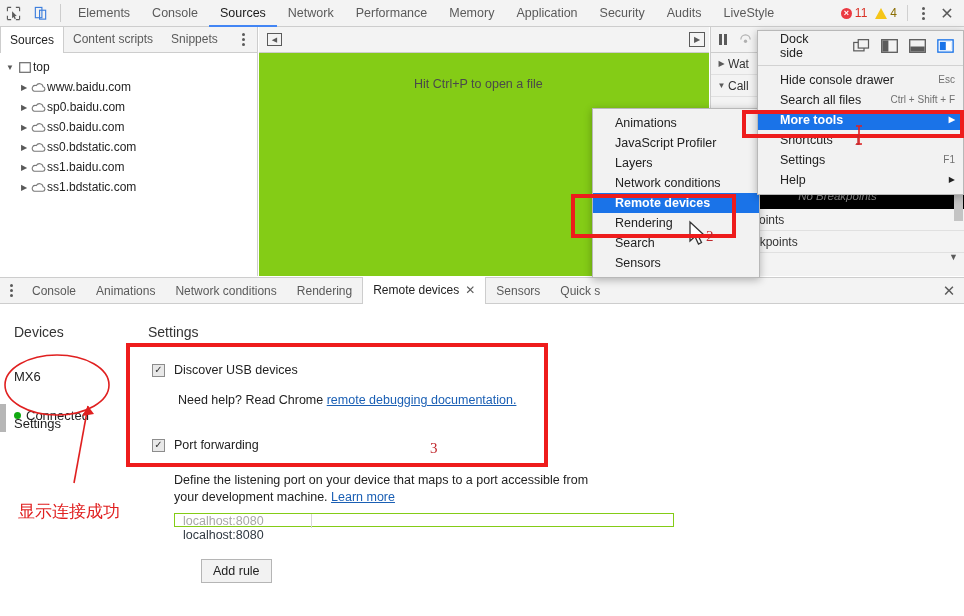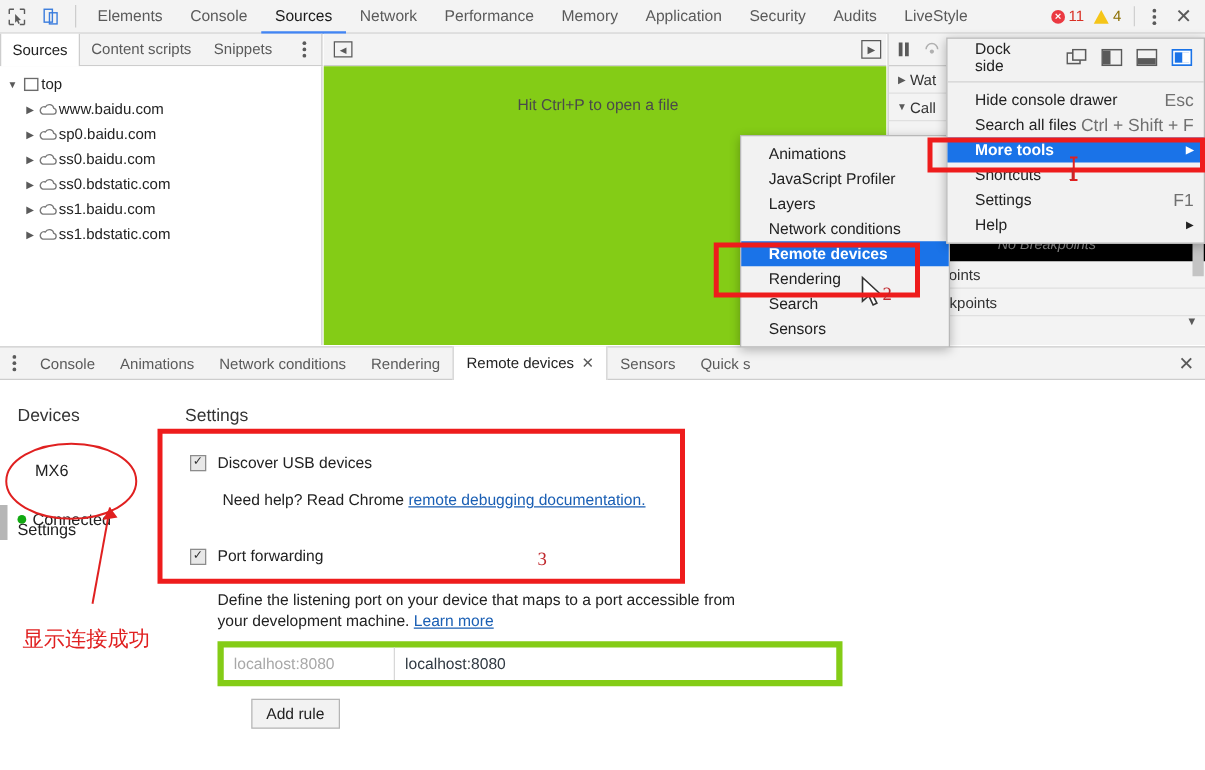--- a/index.html
+++ b/index.html
@@ -145,39 +145,39 @@
   .chk {
     width: 13px; height: 13px; border: 1px solid #8c8c8c; background: #e8e8e8;
     display: flex; align-items: center; justify-content: center;
     font-size: 10px; color: #333; line-height: 1; flex: none;
   }
   .help-line { font-size: 12.5px; color: #222; }
   .link { color: #1a5fb4; text-decoration: underline; }
   .desc { font-size: 12.5px; color: #222; line-height: 17px; }
 
   .rule-table {
-    border: 5px solid #84cc16; display: flex; height: 36px; background: #fff;
+    border: 1px solid #84cc16; display: flex; height: 14px; background: #fff; flex-direction: column;
   }
   .rule-cell { display: flex; align-items: center; padding: 0 8px; font-size: 12.5px; }
   .rule-cell.first { width: 137px; border-right: 1px solid #d8d8d8; color: #222; }
   .ph { color: #a8a8a8; }
   .addrule-btn {
     border: 1px solid #b5b5b5; background: #f2f2f2; color: #222;
     font-size: 12.5px; padding: 4px 11px; font-family: "Liberation Sans", sans-serif;
   }
 
   
   .menu {
     position: absolute; background: #f2f2f2; border: 1px solid #b8b8b8;
     box-shadow: 0 2px 8px rgba(0,0,0,.28); font-size: 12.5px; color: #222;
     padding: 4px 0;
   }
   .menu-item { height: 20px; line-height: 20px; padding: 0 26px 0 22px; white-space: nowrap; position: relative; }
   .menu-item.sel { background: #1a73e8; color: #fff; font-weight: bold; }
-  .menu-item .shortcut { position: absolute; right: 8px; color: #707070; font-size: 14px; }
+  .menu-item .shortcut { position: absolute; right: 8px; color: #707070; font-size: 10px; }
   .menu-item .arrow { position: absolute; right: 8px; font-size: 8px; }
   .menu-sep { height: 1px; background: #d2d2d2; margin: 4px 0; }
   .dockside-row {
     height: 30px; display: flex; align-items: center; padding: 0 8px 0 22px; gap: 8px; justify-content: center;
   }
   .dock-ico { width: 20px; height: 16px; display:flex; align-items:center; justify-content:center; }
 
   
   .ann-box { position: absolute; border: 4px solid #ee1c1c; pointer-events: none; }
   .ann-num { position: absolute; color: #c0282d; font-size: 15px; font-family: "Liberation Serif", serif; }
@@ -380,21 +380,21 @@
     <div class="dtab">
       <span>Quick s</span>
     </div>
     <div class="drawer-close">✕</div>
   </div>
 
   <div class="rd-panel">
 
     <div class="rd-devices">
       <div class="rd-title" style="position:absolute;left:14px;top:20px;">Devices</div>
-      <div class="dev-name" style="position:absolute;left:28px;top:65px;">MX6</div>
+      <div class="dev-name" style="position:absolute;left:14px;top:65px;">MX6</div>
       <div class="dev-status" style="position:absolute;left:14px;top:84px;margin-top:20px;">
         <span class="dev-dot"></span>
         <span>Connected</span>
       </div>
       <div style="position:absolute;left:14px;top:112px;font-size:13px;color:#222;">Settings</div>
       <div class="side-handle" style="top:100px"></div>
     </div>
 
     <div class="rd-settings">
       <div class="set-title" style="position:absolute;left:0px;top:20px;">Settings</div>

